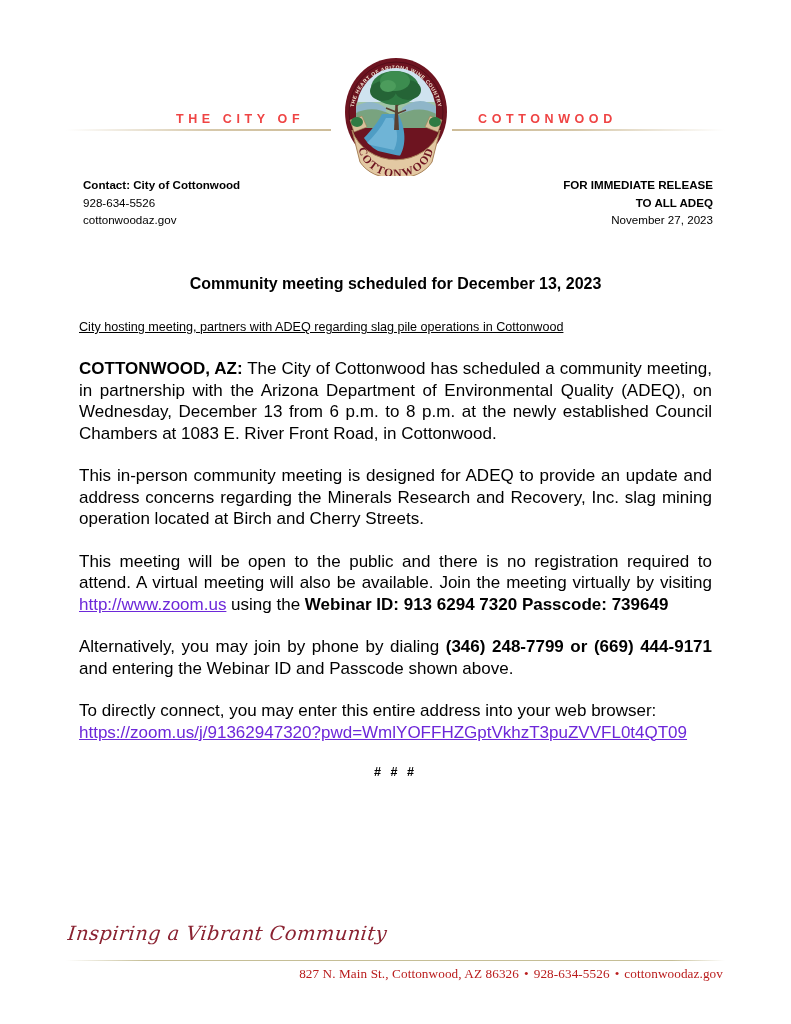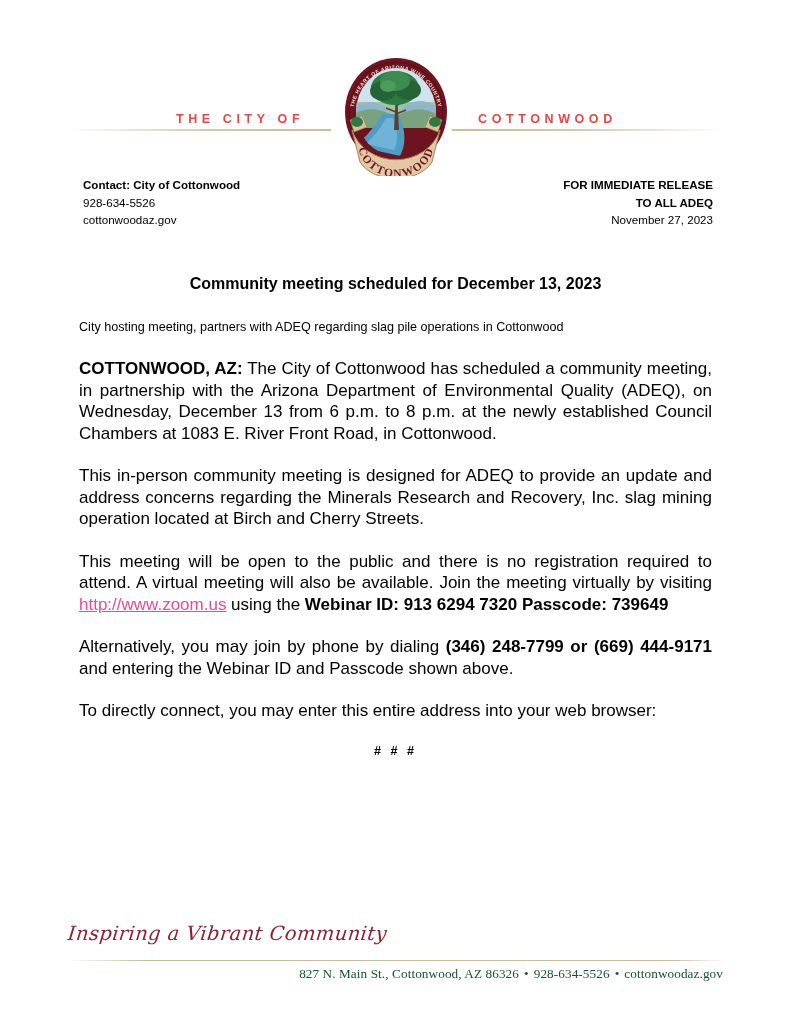--- a/index.html
+++ b/index.html
@@ -104,30 +104,31 @@
     font-weight: bold;
     text-align: center;
     line-height: 20px;
     margin: 0 0 24px 0;
   }
   .subhead {
     font-size: 12.6px;
     line-height: 18px;
     margin: 0 0 22px 0;
     text-align: left;
+    text-decoration: underline;
   }
   p.body-p {
     font-size: 17px;
     line-height: 21.5px;
     text-align: justify;
     margin: 0 0 21px 0;
   }
   .b { font-weight: bold; }
   a.link {
-    color: #ec4899;
+    color: #6d28d9;
   }
   .url-line {
     display: block;
   }
   .endmark {
     font-size: 12.6px;
     font-weight: bold;
     text-align: center;
     letter-spacing: 3px;
     margin: 22px 0 0 0;
@@ -160,21 +161,21 @@
     width: 659px;
     height: 1px;
     background: linear-gradient(to right, rgba(205,196,160,0) 0%, rgba(197,190,150,1) 12%, rgba(197,190,150,1) 92%, rgba(205,196,160,0) 100%);
   }
   .footer-address {
     position: absolute;
     right: 68px;
     top: 54px;
     font-family: "Liberation Serif", serif;
     font-size: 13.2px;
-    color: #14532d;
+    color: #b91c1c;
     white-space: nowrap;
     letter-spacing: 0.1px;
   }
   .footer-address .dot {
     padding: 0 5px;
   }
 </style>
 </head>
 <body>
 
@@ -267,20 +268,21 @@
     <p class="body-p">
       <span>This meeting will be open to the public and there is no registration required to attend. A virtual meeting will also be available. Join the meeting virtually by visiting </span><a class="link" href="#">http://www.zoom.us</a><span> using the </span><span class="b">Webinar ID: 913 6294 7320 Passcode: 739649</span>
     </p>
 
     <p class="body-p">
       <span>Alternatively, you may join by phone by dialing </span><span class="b">(346) 248-7799 or (669) 444-9171</span><span> and entering the Webinar ID and Passcode shown above.</span>
     </p>
 
     <p class="body-p">
       <span>To directly connect, you may enter this entire address into your web browser:</span><br>
+      <a class="link url-line" href="#">https://zoom.us/j/91362947320?pwd=WmlYOFFHZGptVkhzT3puZVVFL0t4QT09</a>
     </p>
 
     <div class="endmark"># # #</div>
   </div>
 
   <div class="footer">
     <div class="tagline">Inspiring a Vibrant Community</div>
     <div class="footer-rule"></div>
     <div class="footer-address">
       <span>827 N. Main St., Cottonwood, AZ 86326</span><span class="dot">•</span><span>928-634-5526</span><span class="dot">•</span><span>cottonwoodaz.gov</span>

